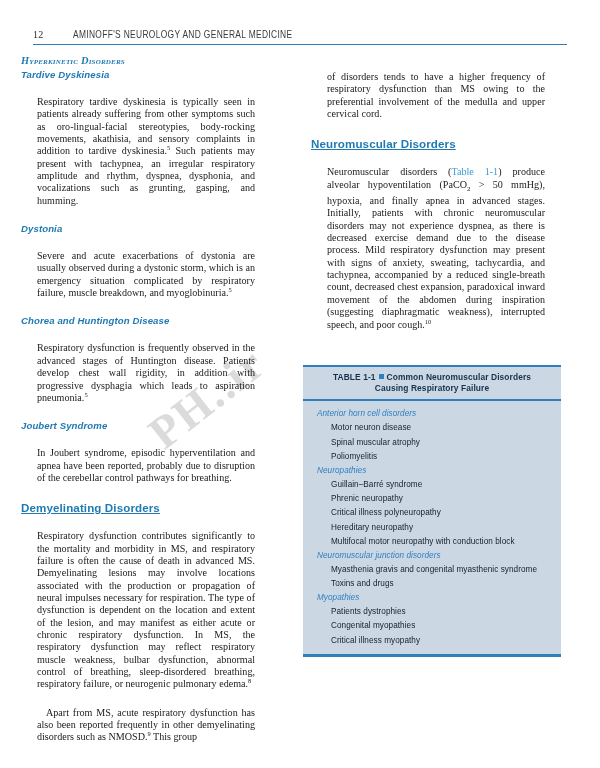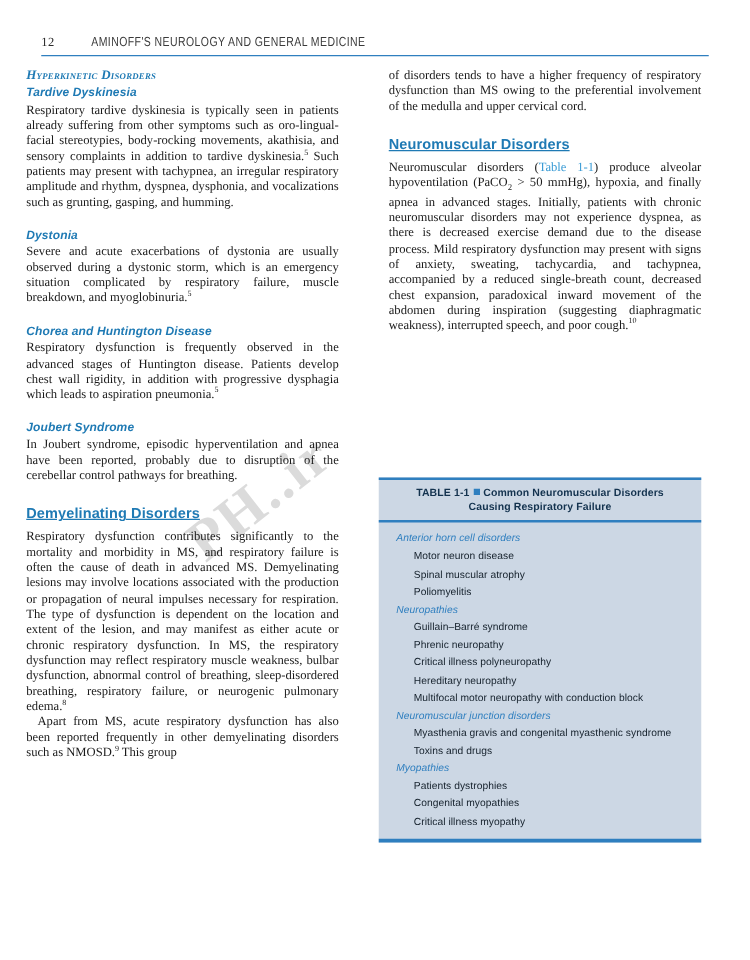--- a/index.html
+++ b/index.html
@@ -40,21 +40,21 @@
   
   #runhead {
     position: absolute;
     left: 33px;
     top: 29px;
     width: 534px;
     z-index: 3;
   }
   #runhead .rh-row {
     display: flex;
-    align-items: flex-start;
+    align-items: center;
     font-family: "Liberation Sans", sans-serif;
     font-size: 8.6px;
     letter-spacing: .35px;
     color: #3a3a3a;
   }
   #runhead .folio {
     font-family: "Liberation Serif", serif;
     font-size: 10px;
     width: 40px;
     color: #2b2b2b;
@@ -76,21 +76,21 @@
   .col {
     position: absolute;
     top: 55px;
     width: 250px;
     z-index: 2;
   }
   #col-left  { left: 21px; }
   #col-right { left: 311px; }
 
   p.body {
-    margin: 0;
+    margin: 16px;
     font-size: 10.1px;
     line-height: 12.35px;
     text-align: justify;
     text-justify: inter-word;
     color: #1a1a1a;
     text-indent: 0;
   }
   p.body + p.body { text-indent: 9px; }
 
   h3.sub {
@@ -134,21 +134,20 @@
   .tref { color: #3a9bd5; }
 
   
   #table-1-1 {
     position: absolute;
     left: 303px;
     top: 365px;
     width: 258px;
     background: #ccd7e4;
     z-index: 2;
-    margin-top: 17px;
   }
   #table-1-1 .t-rule-top {
     height: 2.2px;
     background: #2f7fbf;
   }
   #table-1-1 .t-rule-mid {
     height: 1.6px;
     background: #2f7fbf;
     margin: 0 0 0 0;
   }

